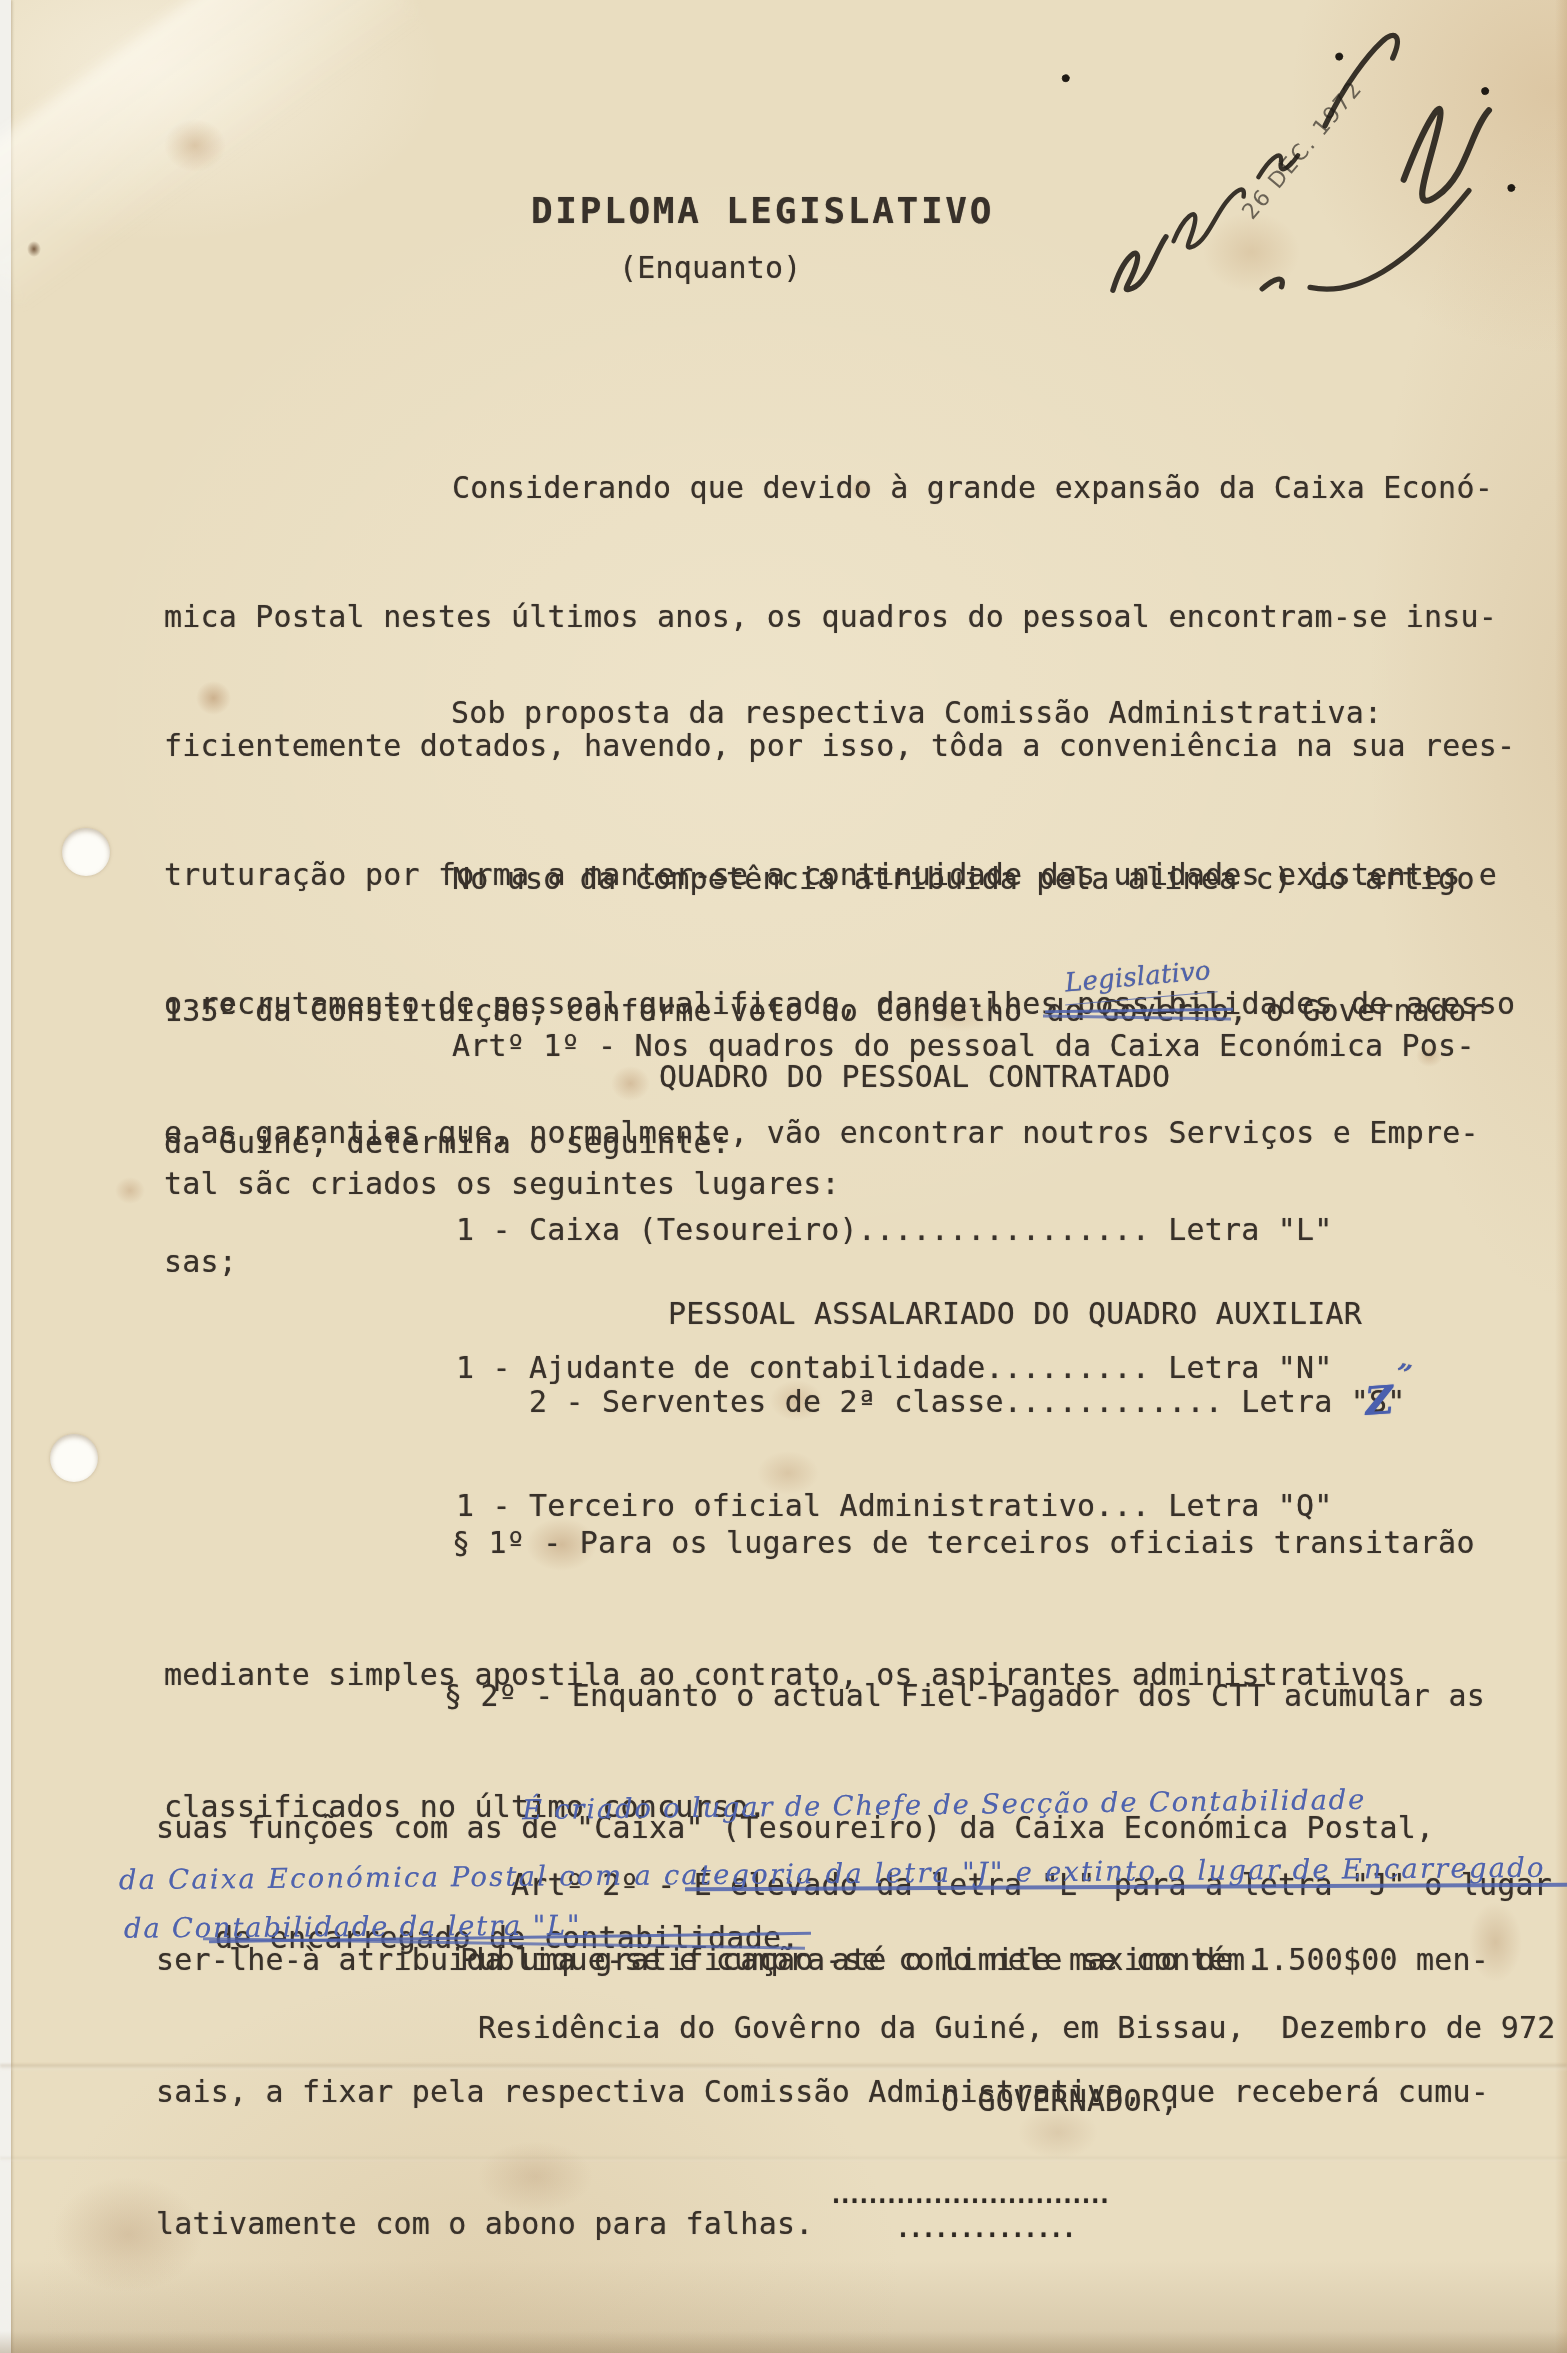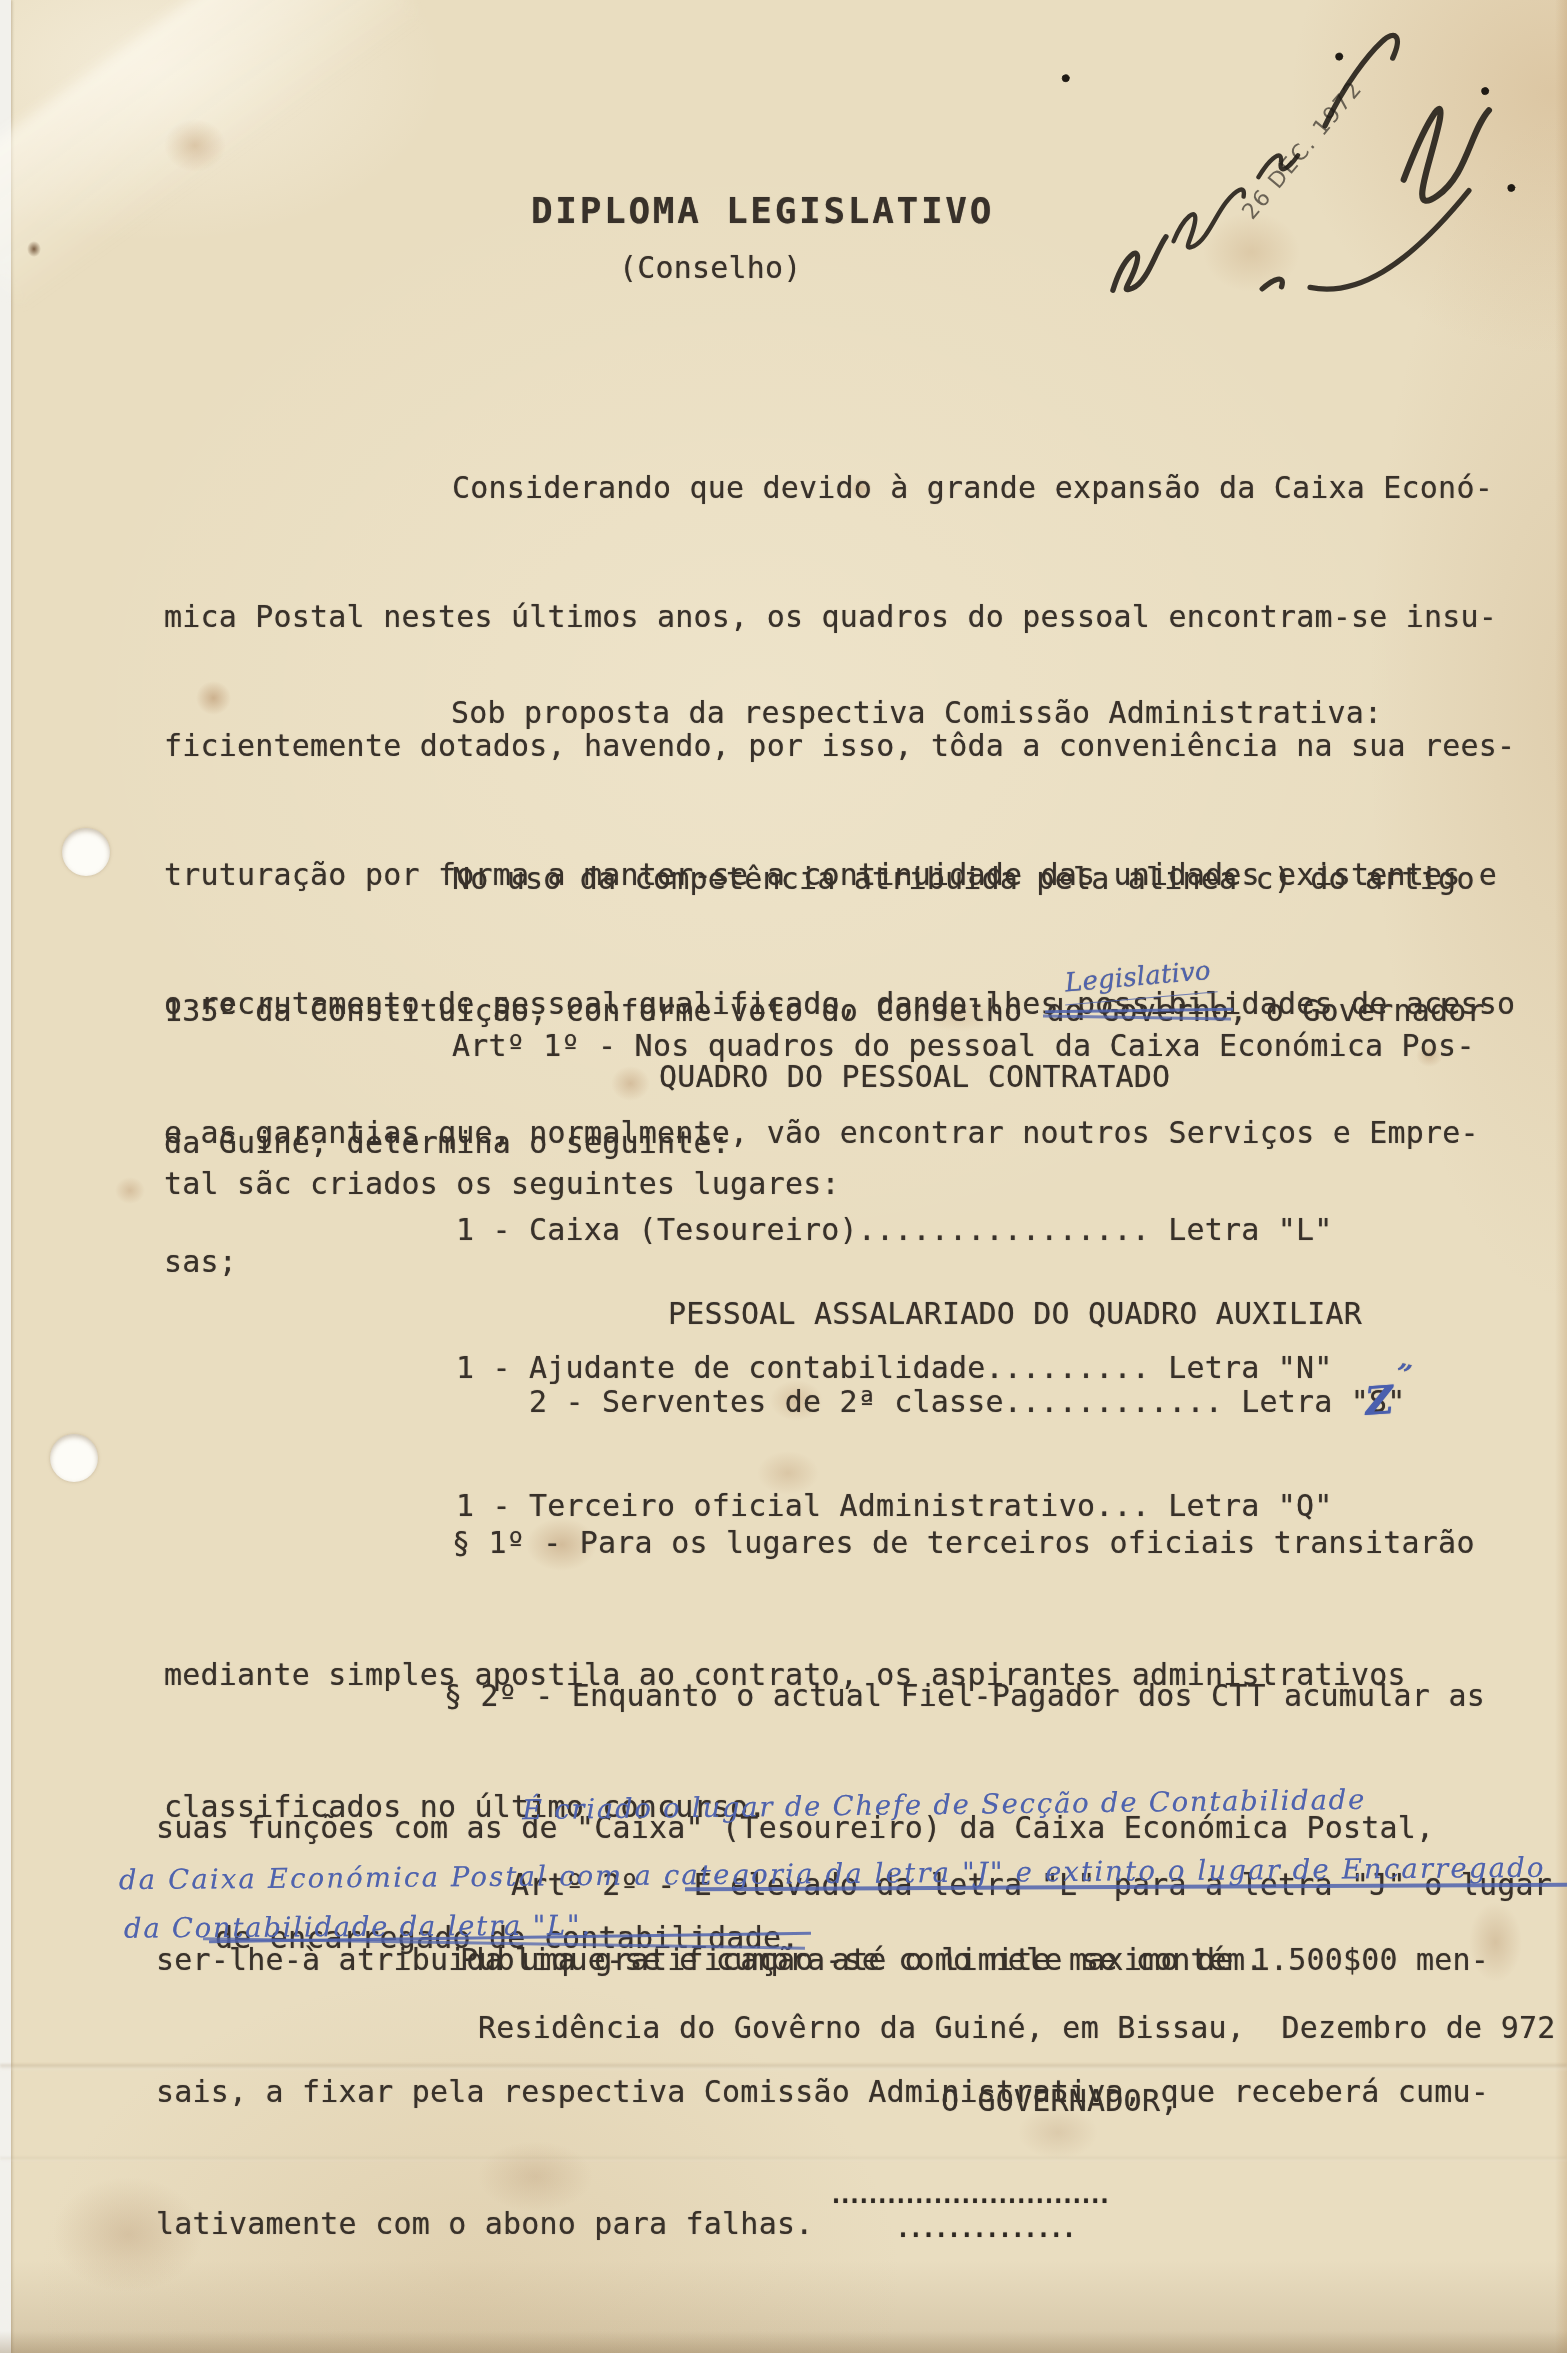--- a/index.html
+++ b/index.html
@@ -120,21 +120,21 @@
       <path stroke-width="6" d="M250,320 C300,336 360,310 440,230"></path>
       <path stroke-width="6" d="M196,316 C210,306 224,302 218,316"></path>
       <circle cx="402,56" cy="56" r="4" fill="#1f1a14"></circle>
       <circle cx="470" cy="120" r="4" fill="#1f1a14"></circle>
       <circle cx="488" cy="232" r="4" fill="#1f1a14"></circle>
       <circle cx="310" cy="64" r="4" fill="#1f1a14"></circle>
     </g>
   </svg>
 
   <div class="t" style="left:531px;top:190px;font-size:36px;font-weight:bold;letter-spacing:2.7px;">DIPLOMA LEGISLATIVO</div>
-  <div class="t" style="left:619px;top:250px;">(Conselho)</div>
+  <div class="t" style="left:619px;top:250px;">(Enquanto)</div>
 
   <div class="t para" style="left:164px;top:380px;line-height:43px;">
     <span class="ln" style="padding-left:288px;">Considerando que devido à grande expansão da Caixa Econó-</span>
     <span class="ln">mica Postal nestes últimos anos, os quadros do pessoal encontram-se insu-</span>
     <span class="ln">ficientemente dotados, havendo, por isso, tôda a conveniência na sua rees-</span>
     <span class="ln">truturação por forma a manter-se a continuidade das unidades existentes e</span>
     <span class="ln">o recrutamento de pessoal qualificado, dando-lhes possibilidades de acesso</span>
     <span class="ln">e as garantias que, normalmente, vão encontrar noutros Serviços e Empre-</span>
     <span class="ln">sas;</span>
   </div>

